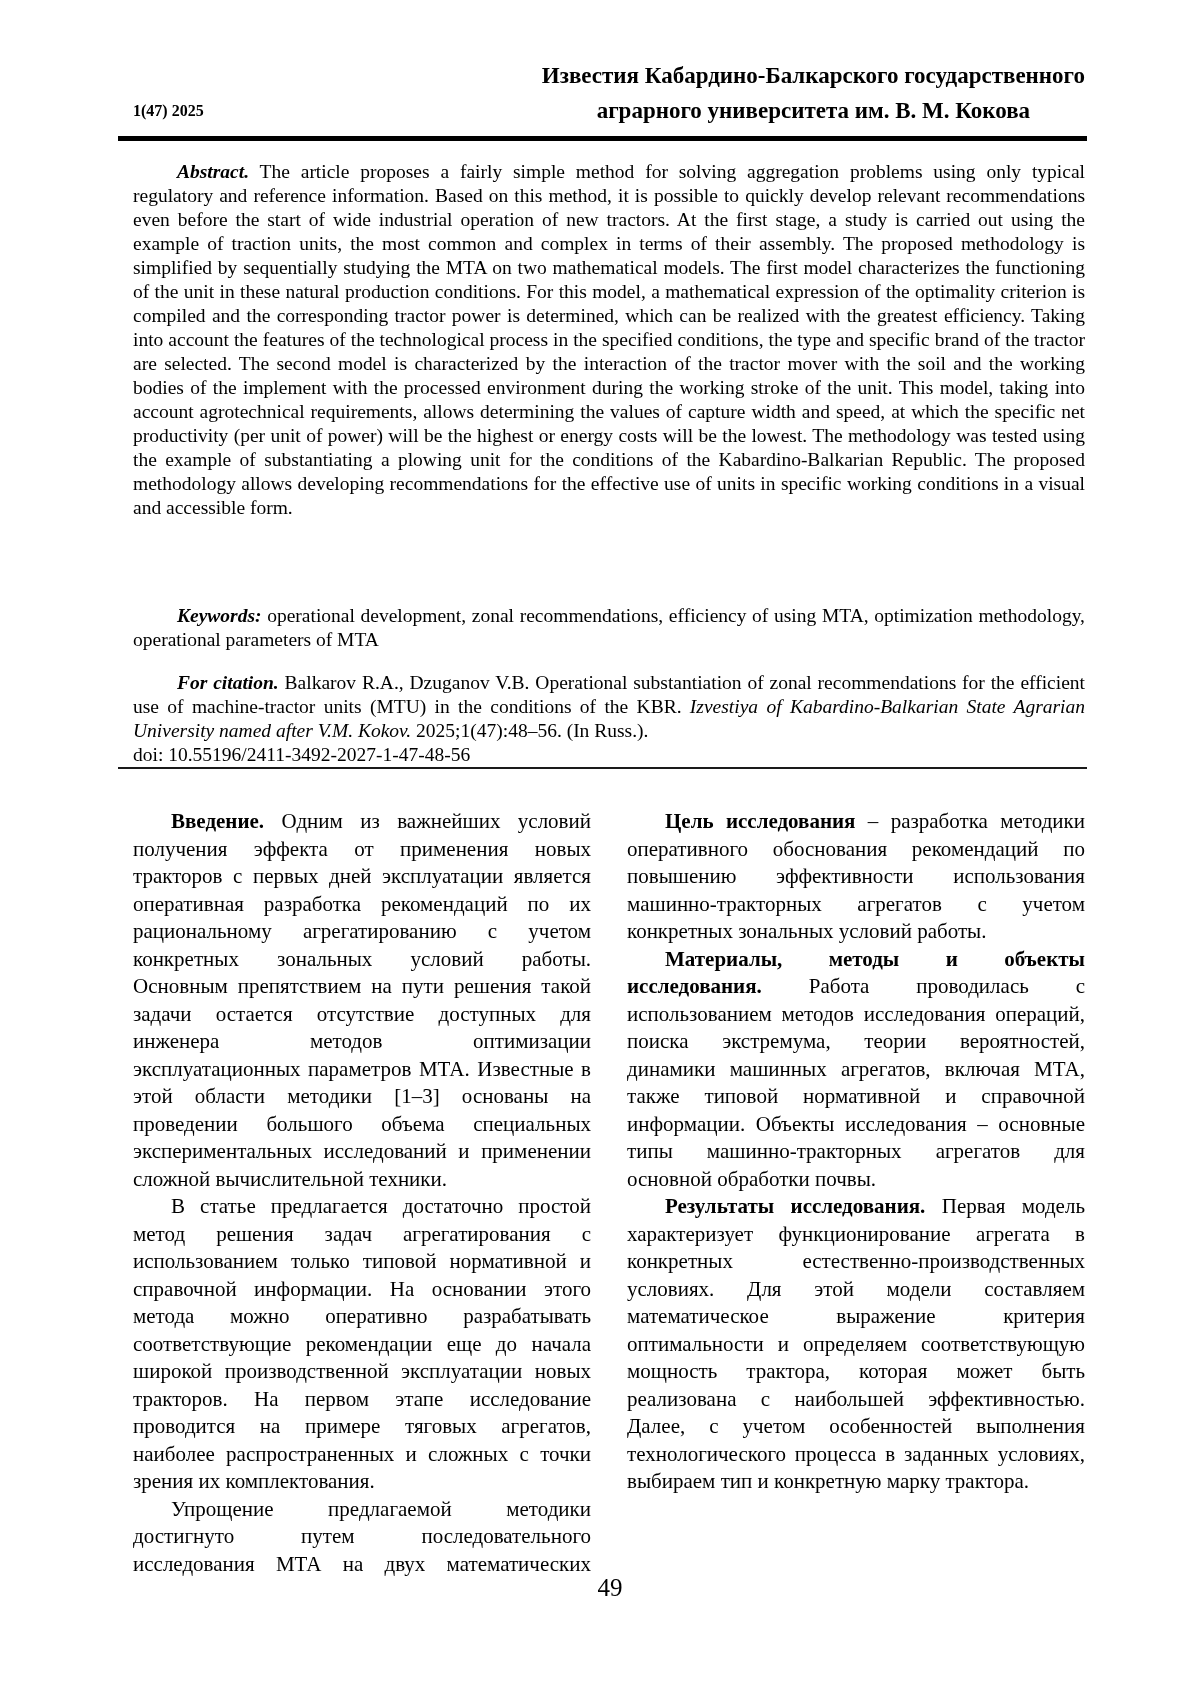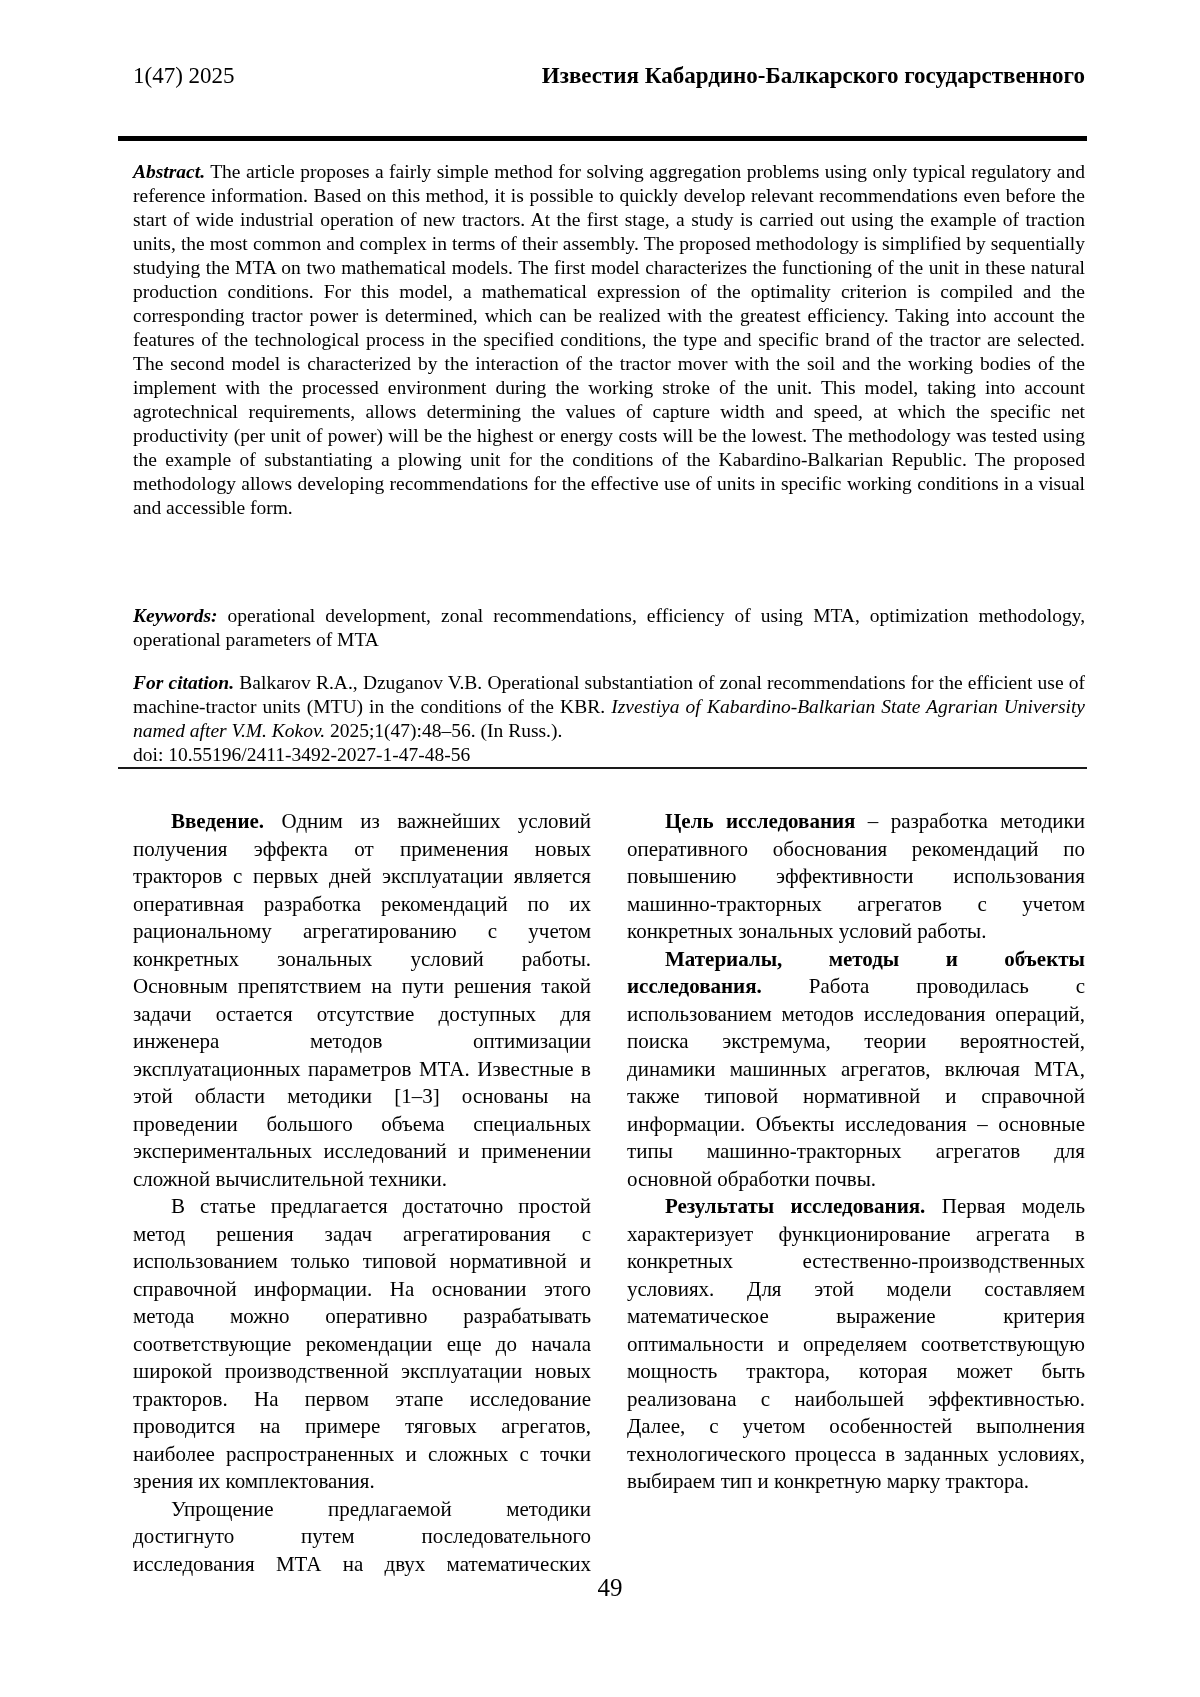--- a/index.html
+++ b/index.html
@@ -16,22 +16,22 @@
   .header {
     position: absolute;
     top: 58px;
     left: 133px;
     right: 115px;
     display: flex;
     justify-content: space-between;
     align-items: flex-end;
   }
   .issue {
-    font-size: 23px;
-    font-weight: normal;
+    font-size: 16px;
+    font-weight: bold;
     line-height: 35px;
     white-space: nowrap;
   }
   .journal-title {
     text-align: center;
     font-size: 23px;
     font-weight: bold;
     line-height: 35px;
   }
   .rule-thick {
@@ -56,21 +56,21 @@
     left: 133px;
     width: 952px;
     font-size: 19.5px;
     line-height: 24px;
     text-align: justify;
   }
   .abstract-block { top: 160px; }
   .keywords-block { top: 604px; }
   .citation-block { top: 671px; }
   .frontmatter p { margin: 0; }
-  .bi { font-weight: bold; font-style: italic; }
+  .bi { font-weight: bold; font-style: italic; margin-left: 44px; }
   .it { font-style: italic; }
   
   .columns {
     position: absolute;
     top: 808px;
     left: 133px;
     width: 952px;
     height: 772px;
     display: flex;
     gap: 36px;
@@ -98,20 +98,21 @@
 </style>
 </head>
 <body>
 
 <div class="page">
 
   <div class="header">
     <div class="issue">1(47) 2025</div>
     <div class="journal-title">
       <div>Известия Кабардино-Балкарского государственного</div>
+      <div>аграрного университета им. В. М. Кокова</div>
     </div>
   </div>
 
   <div class="rule-thick"></div>
 
   <div class="frontmatter abstract-block">
     <p><span class="bi">Abstract.</span>
 <span>The article proposes a fairly simple method for solving aggregation problems using only typical regulatory and reference information. Based on this method, it is possible to quickly develop relevant recommendations even before the start of wide industrial operation of new tractors. At the first stage, a study is carried out using the example of traction units, the most common and complex in terms of their assembly. The proposed methodology is simplified by sequentially studying the MTA on two mathematical models. The first model characterizes the functioning of the unit in these natural production conditions. For this model, a mathematical expression of the optimality criterion is compiled and the corresponding tractor power is determined, which can be realized with the greatest efficiency. Taking into account the features of the technological process in the specified conditions, the type and specific brand of the tractor are selected. The second model is characterized by the interaction of the tractor mover with the soil and the working bodies of the implement with the processed environment during the working stroke of the unit. This model, taking into account agrotechnical requirements, allows determining the values of capture width and speed, at which the specific net productivity (per unit of power) will be the highest or energy costs will be the lowest. The methodology was tested using the example of substantiating a plowing unit for the conditions of the Kabardino-Balkarian Republic. The proposed methodology allows developing recommendations for the effective use of units in specific working conditions in a visual and accessible form.</span></p>
   </div>
 

